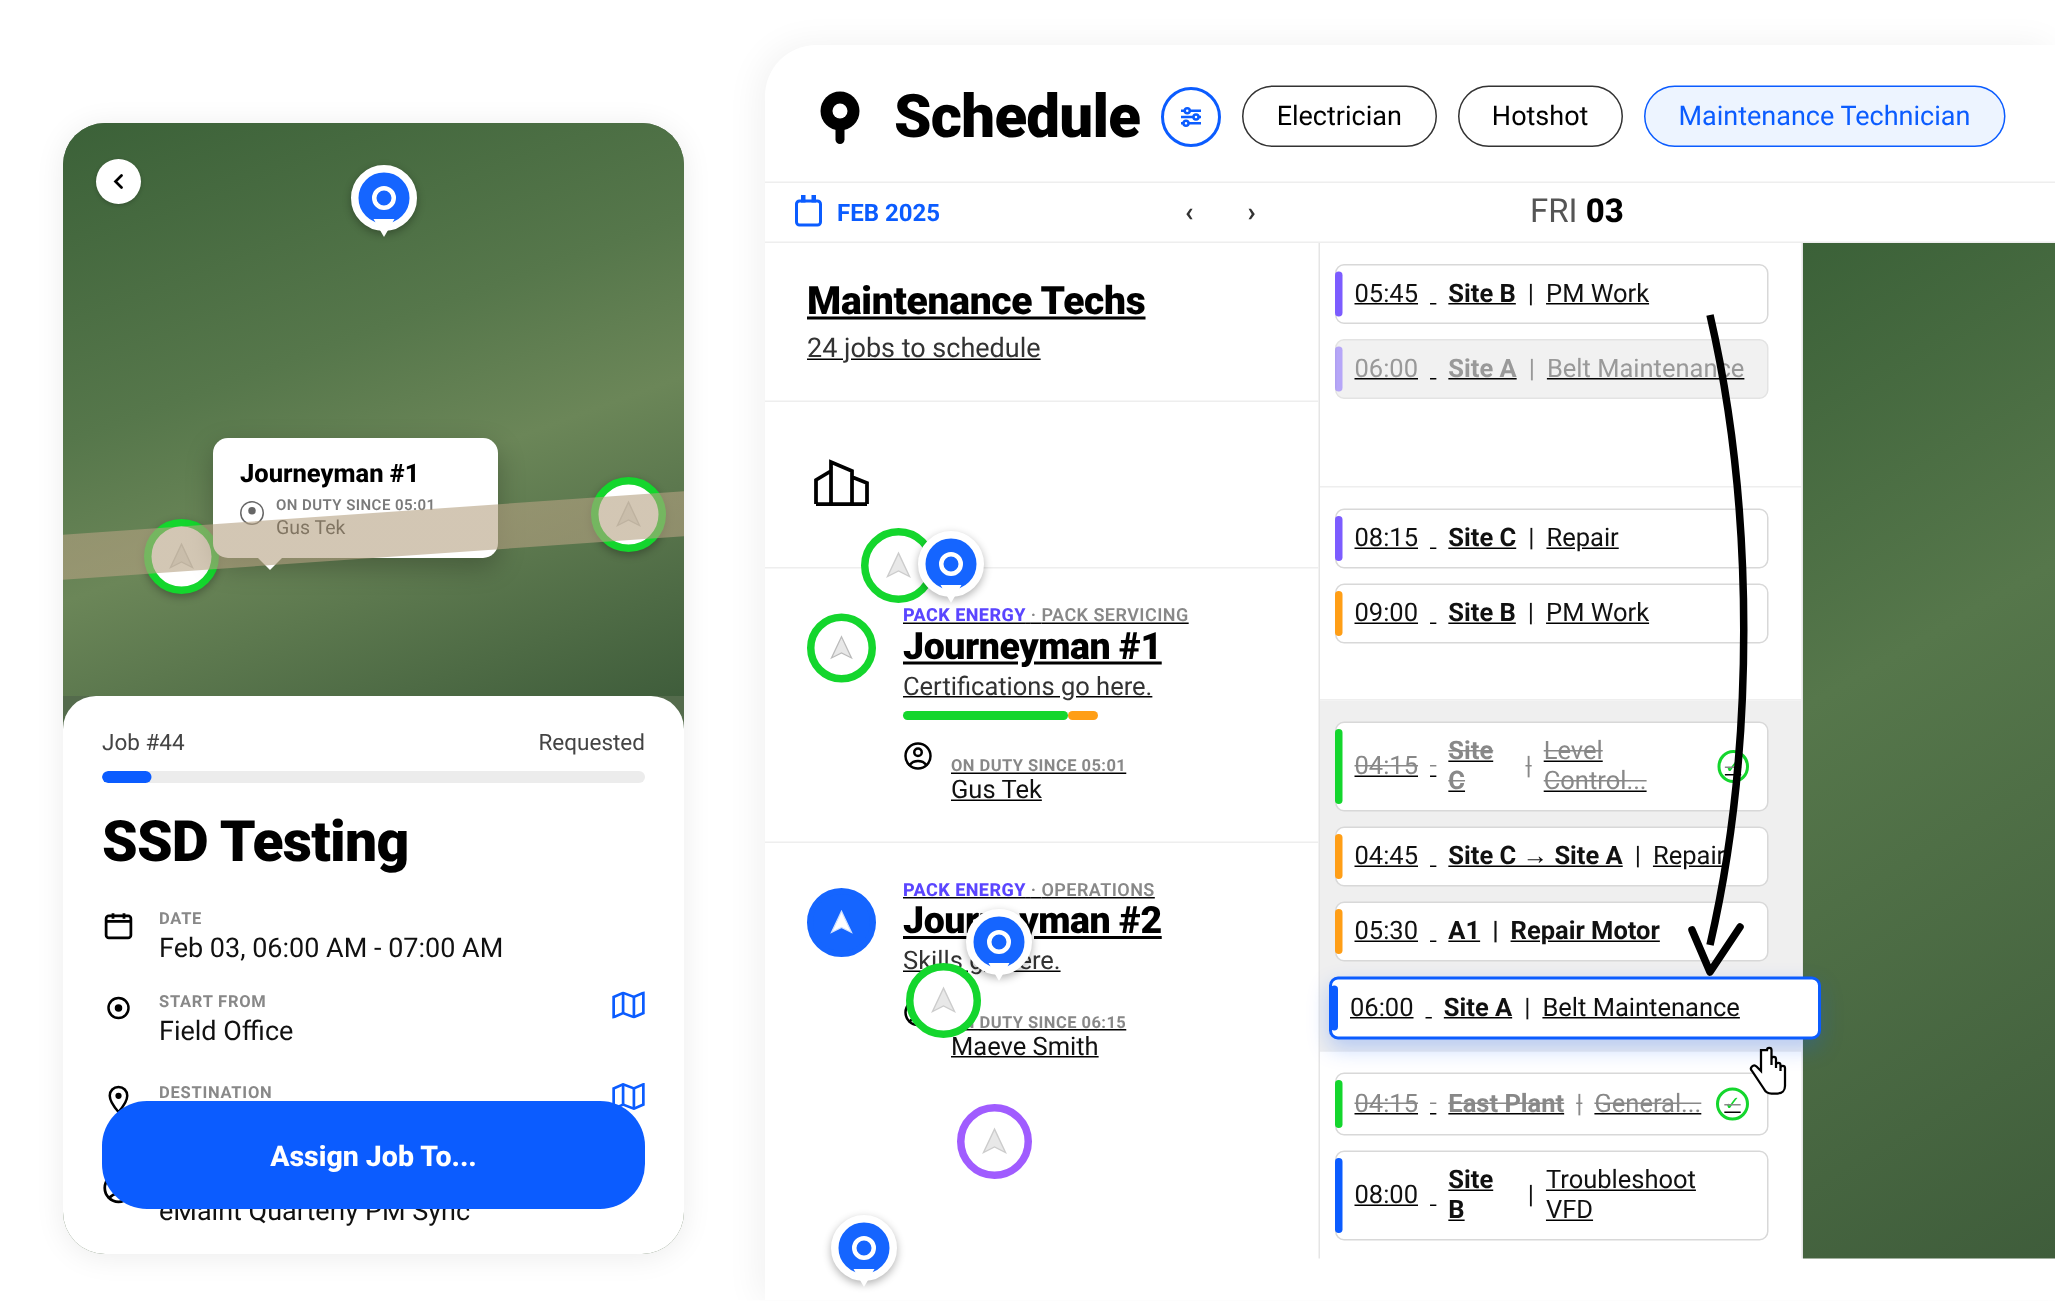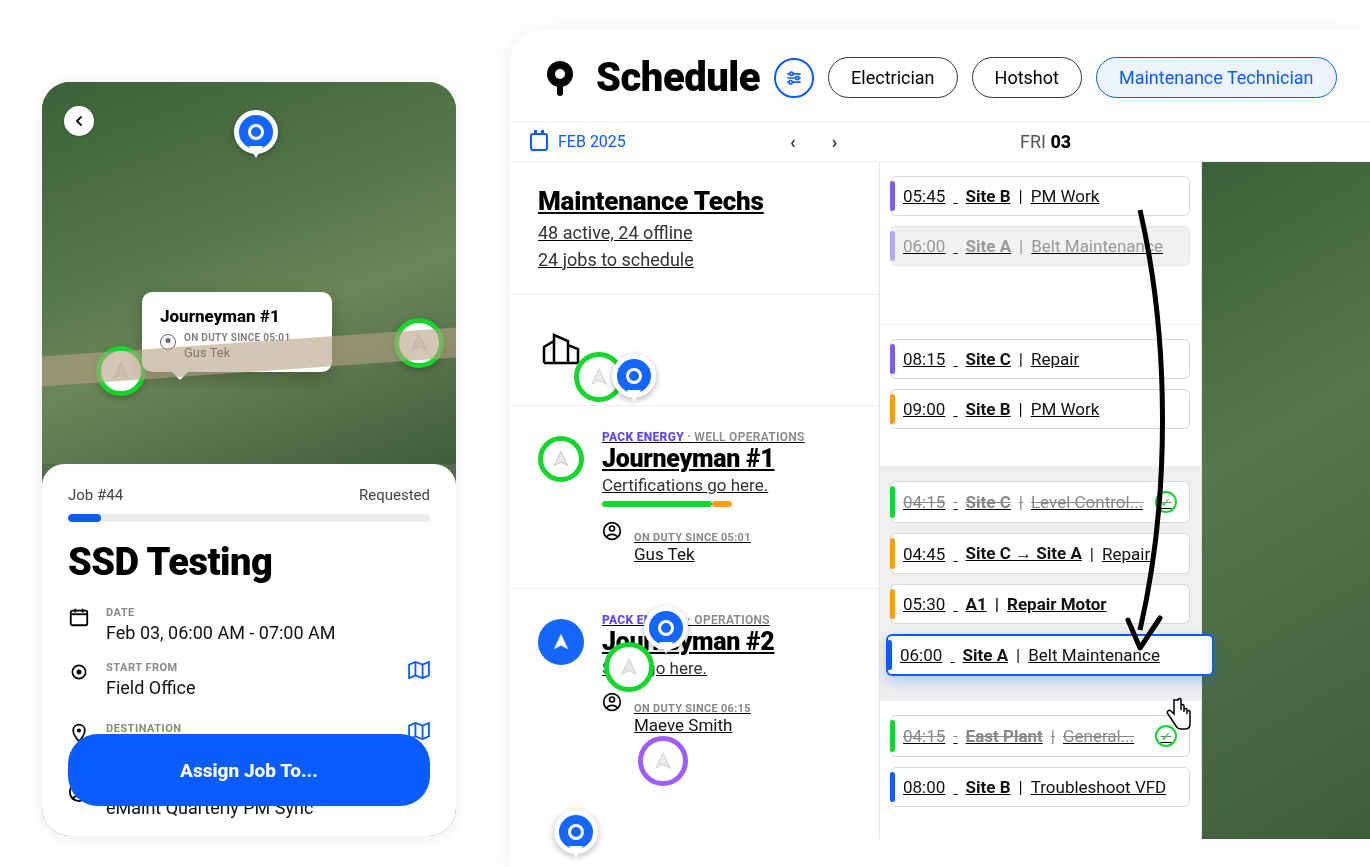--- a/index.html
+++ b/index.html
@@ -134,21 +134,21 @@
 .chip.active{ border-color:#0b5cff; color:#0b5cff; background:#edf4ff;}
 
 .rp-date{
   display:flex; justify-content:space-between; align-items:center;
   padding:10px 20px; border-bottom:1px solid #eee;
   position:relative;
 }
 .rp-date .left{ display:flex; align-items:center; gap:10px; color:#0b5cff; font-weight:800;}
 .rp-date .nav{ position:absolute; left:280px; display:flex; gap:36px;}
 .rp-date .nav span{ font-size:18px; color:#333; cursor:pointer; font-weight:700;}
-.rp-date .center{ position:absolute; left:510px; font-size:18px; color:#555; font-weight:400;}
+.rp-date .center{ position:absolute; left:510px; font-size:22px; color:#555; font-weight:400;}
 .rp-date .center b{ color:#000; font-weight:800;}
 
 .sched-body{ position:relative; display:flex; height:calc(100% - 160px);text-decoration:underline;}
 .sched-left{ width:370px; border-right:1px solid #e5e5e5;}
 .sched-mid{ width:322px; border-right:1px solid #e5e5e5; background:#fff;}
 .sched-right{ flex:1; background:linear-gradient(150deg,#3b6138,#56774b 40%,#3f5d3b);}
 
 .group-row{ border-bottom:1px solid #eee; padding:24px 24px 24px 28px;}
 .group-title{ font-weight:900; font-size:26px; letter-spacing:-.2px;}
 .group-sub{ font-size:18px; color:#333; margin-top:6px;}
@@ -161,21 +161,21 @@
 .person-row .company{ font-size:12px; font-weight:800; color:#5a45ff; letter-spacing:.3px;}
 .person-row .company .muted{ color:#888; font-weight:600;}
 .person-row .pname{ font-weight:900; font-size:25px; letter-spacing:-.3px;}
 .person-row .pdesc{ color:#333; font-size:17px; margin-top:2px;}
 .person-row .duty{ font-size:11px; color:#888; font-weight:700; letter-spacing:.3px; margin-top:10px;}
 .person-row .pname2{ font-size:17px; color:#111;}
 
 .co-row{ border-bottom:1px solid #eee; padding:30px 24px 36px 28px; display:flex; gap:18px; align-items:center;}
 .co-row .bld{ width:44px; height:44px;}
 
-.mid-pad{ padding:14px 11px 14px 10px; border-bottom:1px solid #eee;}
+.mid-pad{ padding:14px 22px 14px 10px; border-bottom:1px solid #eee;}
 .mid-pad.ghost{ background:#efefef;}
 .job-pill{
   border:1.5px solid #d8d8d8; border-radius:6px; padding:9px 12px;
   display:flex; align-items:center; gap:8px; font-size:17px; color:#111;
   background:#fff; position:relative; margin-bottom:10px;
 }
 .job-pill:last-child{ margin-bottom:0;}
 .job-pill .tag{ position:absolute; left:-1px; top:4px; bottom:4px; width:5px; border-radius:4px;}
 .t-purple{ background:#7c5cff;}
 .t-orange{ background:#ff9e16;}
@@ -349,56 +349,55 @@
         </svg>
     </span>
     <span class="chip">Electrician</span>
     <span class="chip">Hotshot</span>
     <span class="chip active">Maintenance Technician</span>
   </div>
 
   <div class="rp-date">
     <div class="left">
       <span class="cal-ico"></span>
-      <span style="font-weight:400;">FEB 2025</span>
+      <span style="font-weight:700;">FEB 2025</span>
     </div>
     <div class="nav">
       <span>‹</span>
       <span>›</span>
     </div>
     <div class="center">
       <span>FRI</span>&nbsp;<b>03</b>
     </div>
   </div>
 
   <div class="sched-body">
 
     <div class="sched-left">
       <div class="group-row">
         <div class="group-title">Maintenance Techs</div>
-        <div class="group-sub">48 active, 24 offline</div>
         <div class="group-sub">24 jobs to schedule</div>
       </div>
 
       <div class="co-row">
         <span class="bld">
           <svg viewBox="0 0 44 44">
               <path d="M6 38V22l10-6v22M16 38V10l14 6v22M30 38V20l10 4v14M6 38h34" fill="none" stroke="#000" stroke-width="2.5"></path>
             </svg>
         </span>
       </div>
 
       <div class="person-row">
         <div class="avatar green">
           <svg viewBox="0 0 24 24">
               <path d="M12 3 L20 20 L12 16 L4 20 Z" fill="#e8e8e8" stroke="#bbb"></path>
             </svg>
         </div>
         <div style="flex:1">
-          <div class="company"><span>PACK ENERGY</span> <span class="muted">· <span>WELL OPERATIONS</span></span></div>
+          <div class="company"><span>PACK ENERGY</span> <span class="muted">· <span>PACK SERVICING</span></span></div>
           <div class="pname">Journeyman #1</div>
           <div class="pdesc">Certifications go here.</div>
           <div class="prog-dot"></div>
           <div style="display:flex; gap:12px; margin-top:14px; align-items:flex-start;">
             <span class="ico">
               <svg viewBox="0 0 24 24" width="20" height="20">
                   <circle cx="12" cy="12" r="10" fill="none" stroke="#000" stroke-width="2"></circle>
                   <circle cx="12" cy="9" r="3" fill="none" stroke="#000" stroke-width="2"></circle>
                   <path d="M5 20c1.5-3 5-4 7-4s5.5 1 7 4" fill="none" stroke="#000" stroke-width="2"></path>
                 </svg>

